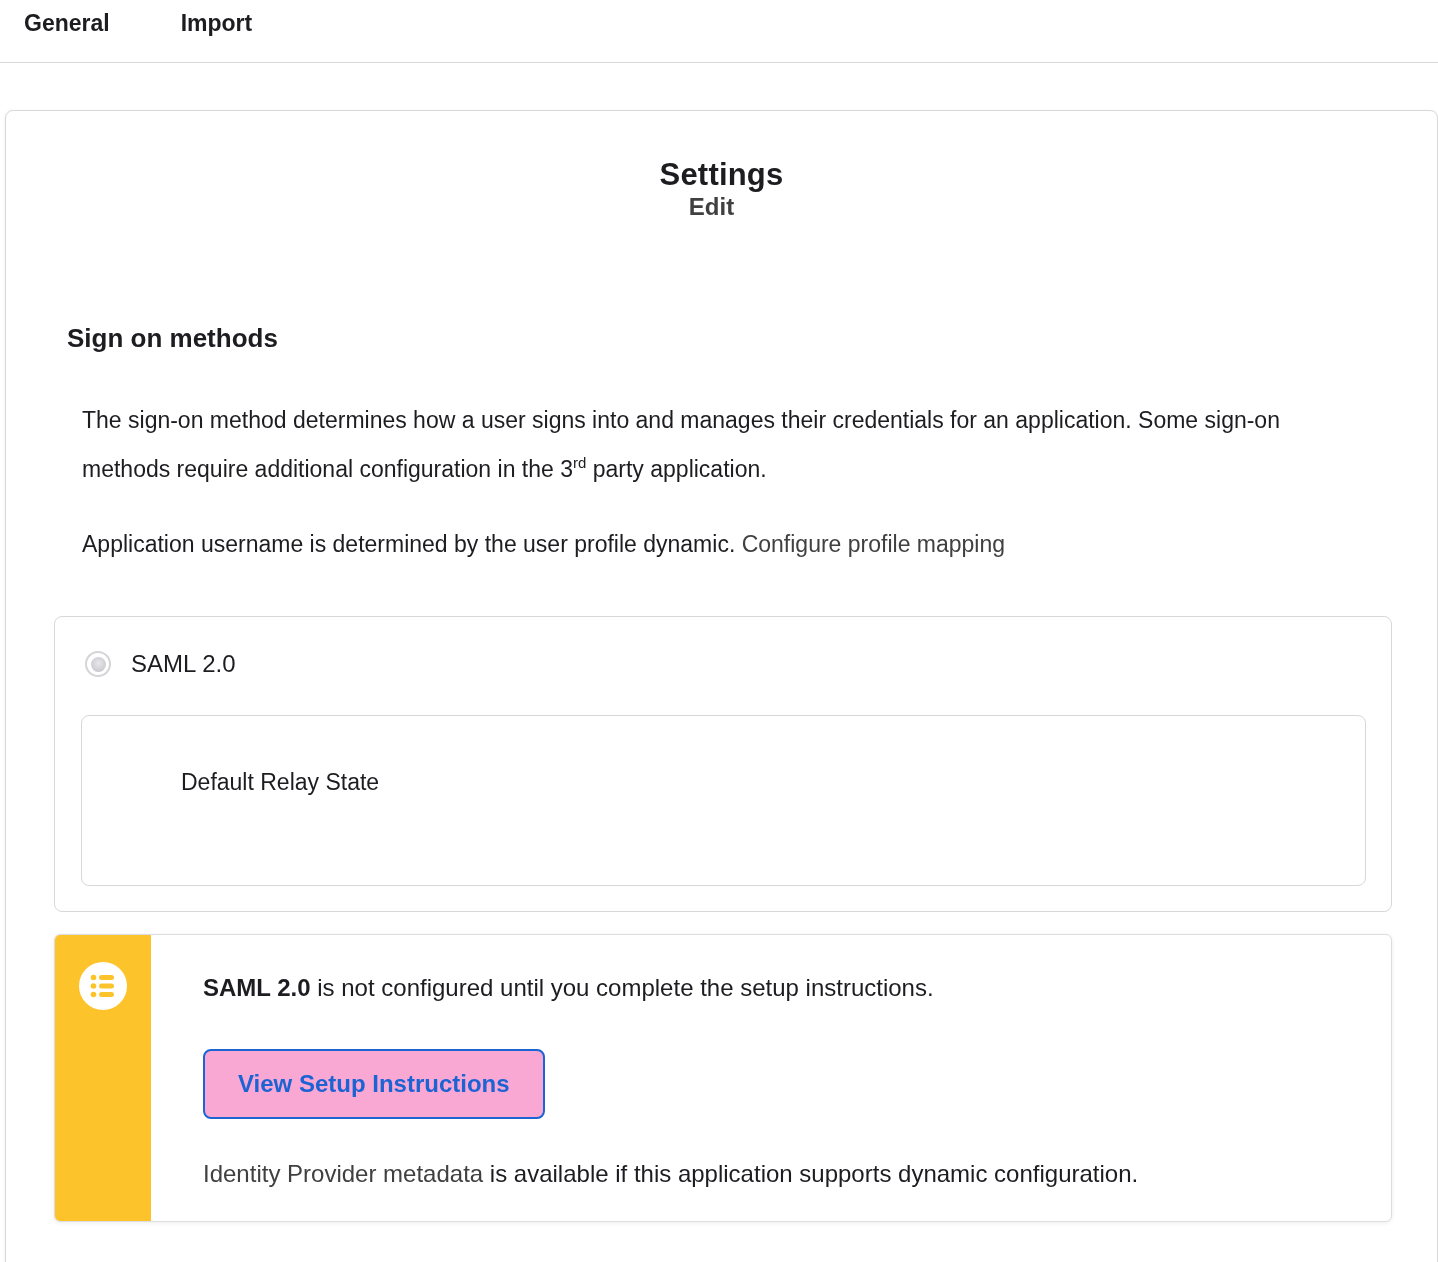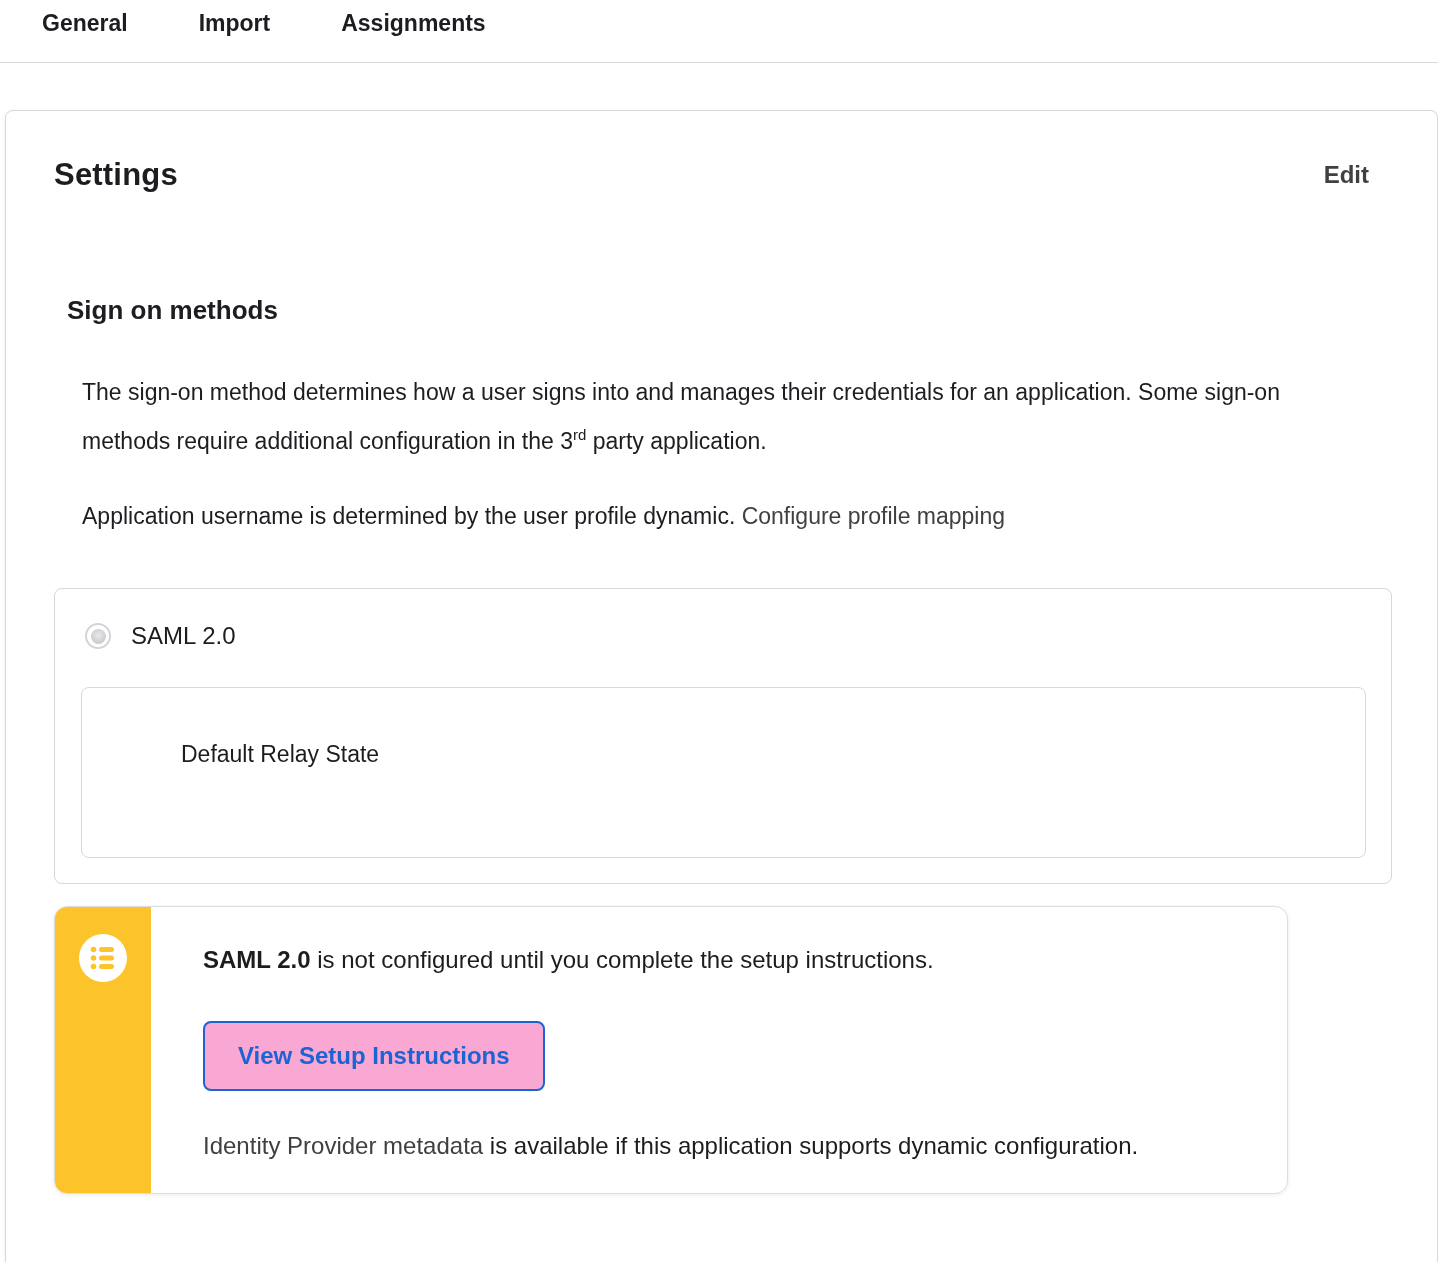--- a/index.html
+++ b/index.html
@@ -7,21 +7,21 @@
     width: 1438px; height: 1262px;
     background: #ffffff;
     overflow: hidden;
     font-family: "Liberation Sans", "DejaVu Sans", sans-serif;
     color: #1d1d21;
   }
   
   .tabbar {
     display: flex;
     align-items: flex-start;
-    padding-left: 19px;
+    padding-left: 1px;
     border-bottom: 1px solid #d7d7dc;
     height: 63px;
   }
   .tab {
     position: relative;
     padding: 10px 23px 24px;
     margin-right: 25px;
     font-size: 23px;
     font-weight: 700;
     color: #1d1d21;
@@ -44,20 +44,21 @@
     border: 1px solid #d7d7dc;
     border-radius: 8px;
     box-shadow: 0 1px 4px rgba(29,29,33,0.06);
     padding: 0 48px;
   }
   .card-header {
     display: flex;
     justify-content: space-between;
     align-items: center;
     padding-top: 46px;
+    flex-direction: column;
   }
   .card-title { font-size: 31px; font-weight: 700; letter-spacing: 0.2px; }
   .link { color: #404040; text-decoration: none; cursor: pointer; }
   .edit-link { font-size: 24px; font-weight: 700; margin-right: 20px; }
   .section-heading {
     margin: 102px 0 0 13px;
     font-size: 26px;
     font-weight: 700;
   }
   .desc {
@@ -100,24 +101,24 @@
     margin-top: 37px;
     height: 171px;
     border: 1px solid #d7d7dc;
     border-radius: 8px;
     padding: 53px 0 0 99px;
   }
   .relay-label { font-size: 23px; }
   
   .callout {
     margin-top: 22px;
-    width: 1234px;
+    width: 1338px;
     height: 288px;
     border: 1px solid #dcdce1;
-    border-radius: 13px;
+    border-radius: 6px;
     box-shadow: 0 1px 4px rgba(29,29,33,0.08);
     display: flex;
     overflow: hidden;
   }
   .callout-accent {
     width: 96px;
     flex: none;
     background: #fdc32b;
     display: flex;
     justify-content: center;
@@ -141,21 +142,20 @@
     cursor: pointer;
   }
   .callout-meta { margin-top: 41px; font-size: 24px; }
 </style>
 </head>
 <body>
 
 <div class="tabbar">
   <div class="tab">General</div>
   <div class="tab">Import</div>
-  <div class="tab">Assignments</div>
 </div>
 
 <div class="card">
   <div class="card-header">
     <h1 class="card-title">Settings</h1>
     <a class="link edit-link">Edit</a>
   </div>
 
   <h2 class="section-heading">Sign on methods</h2>
 

